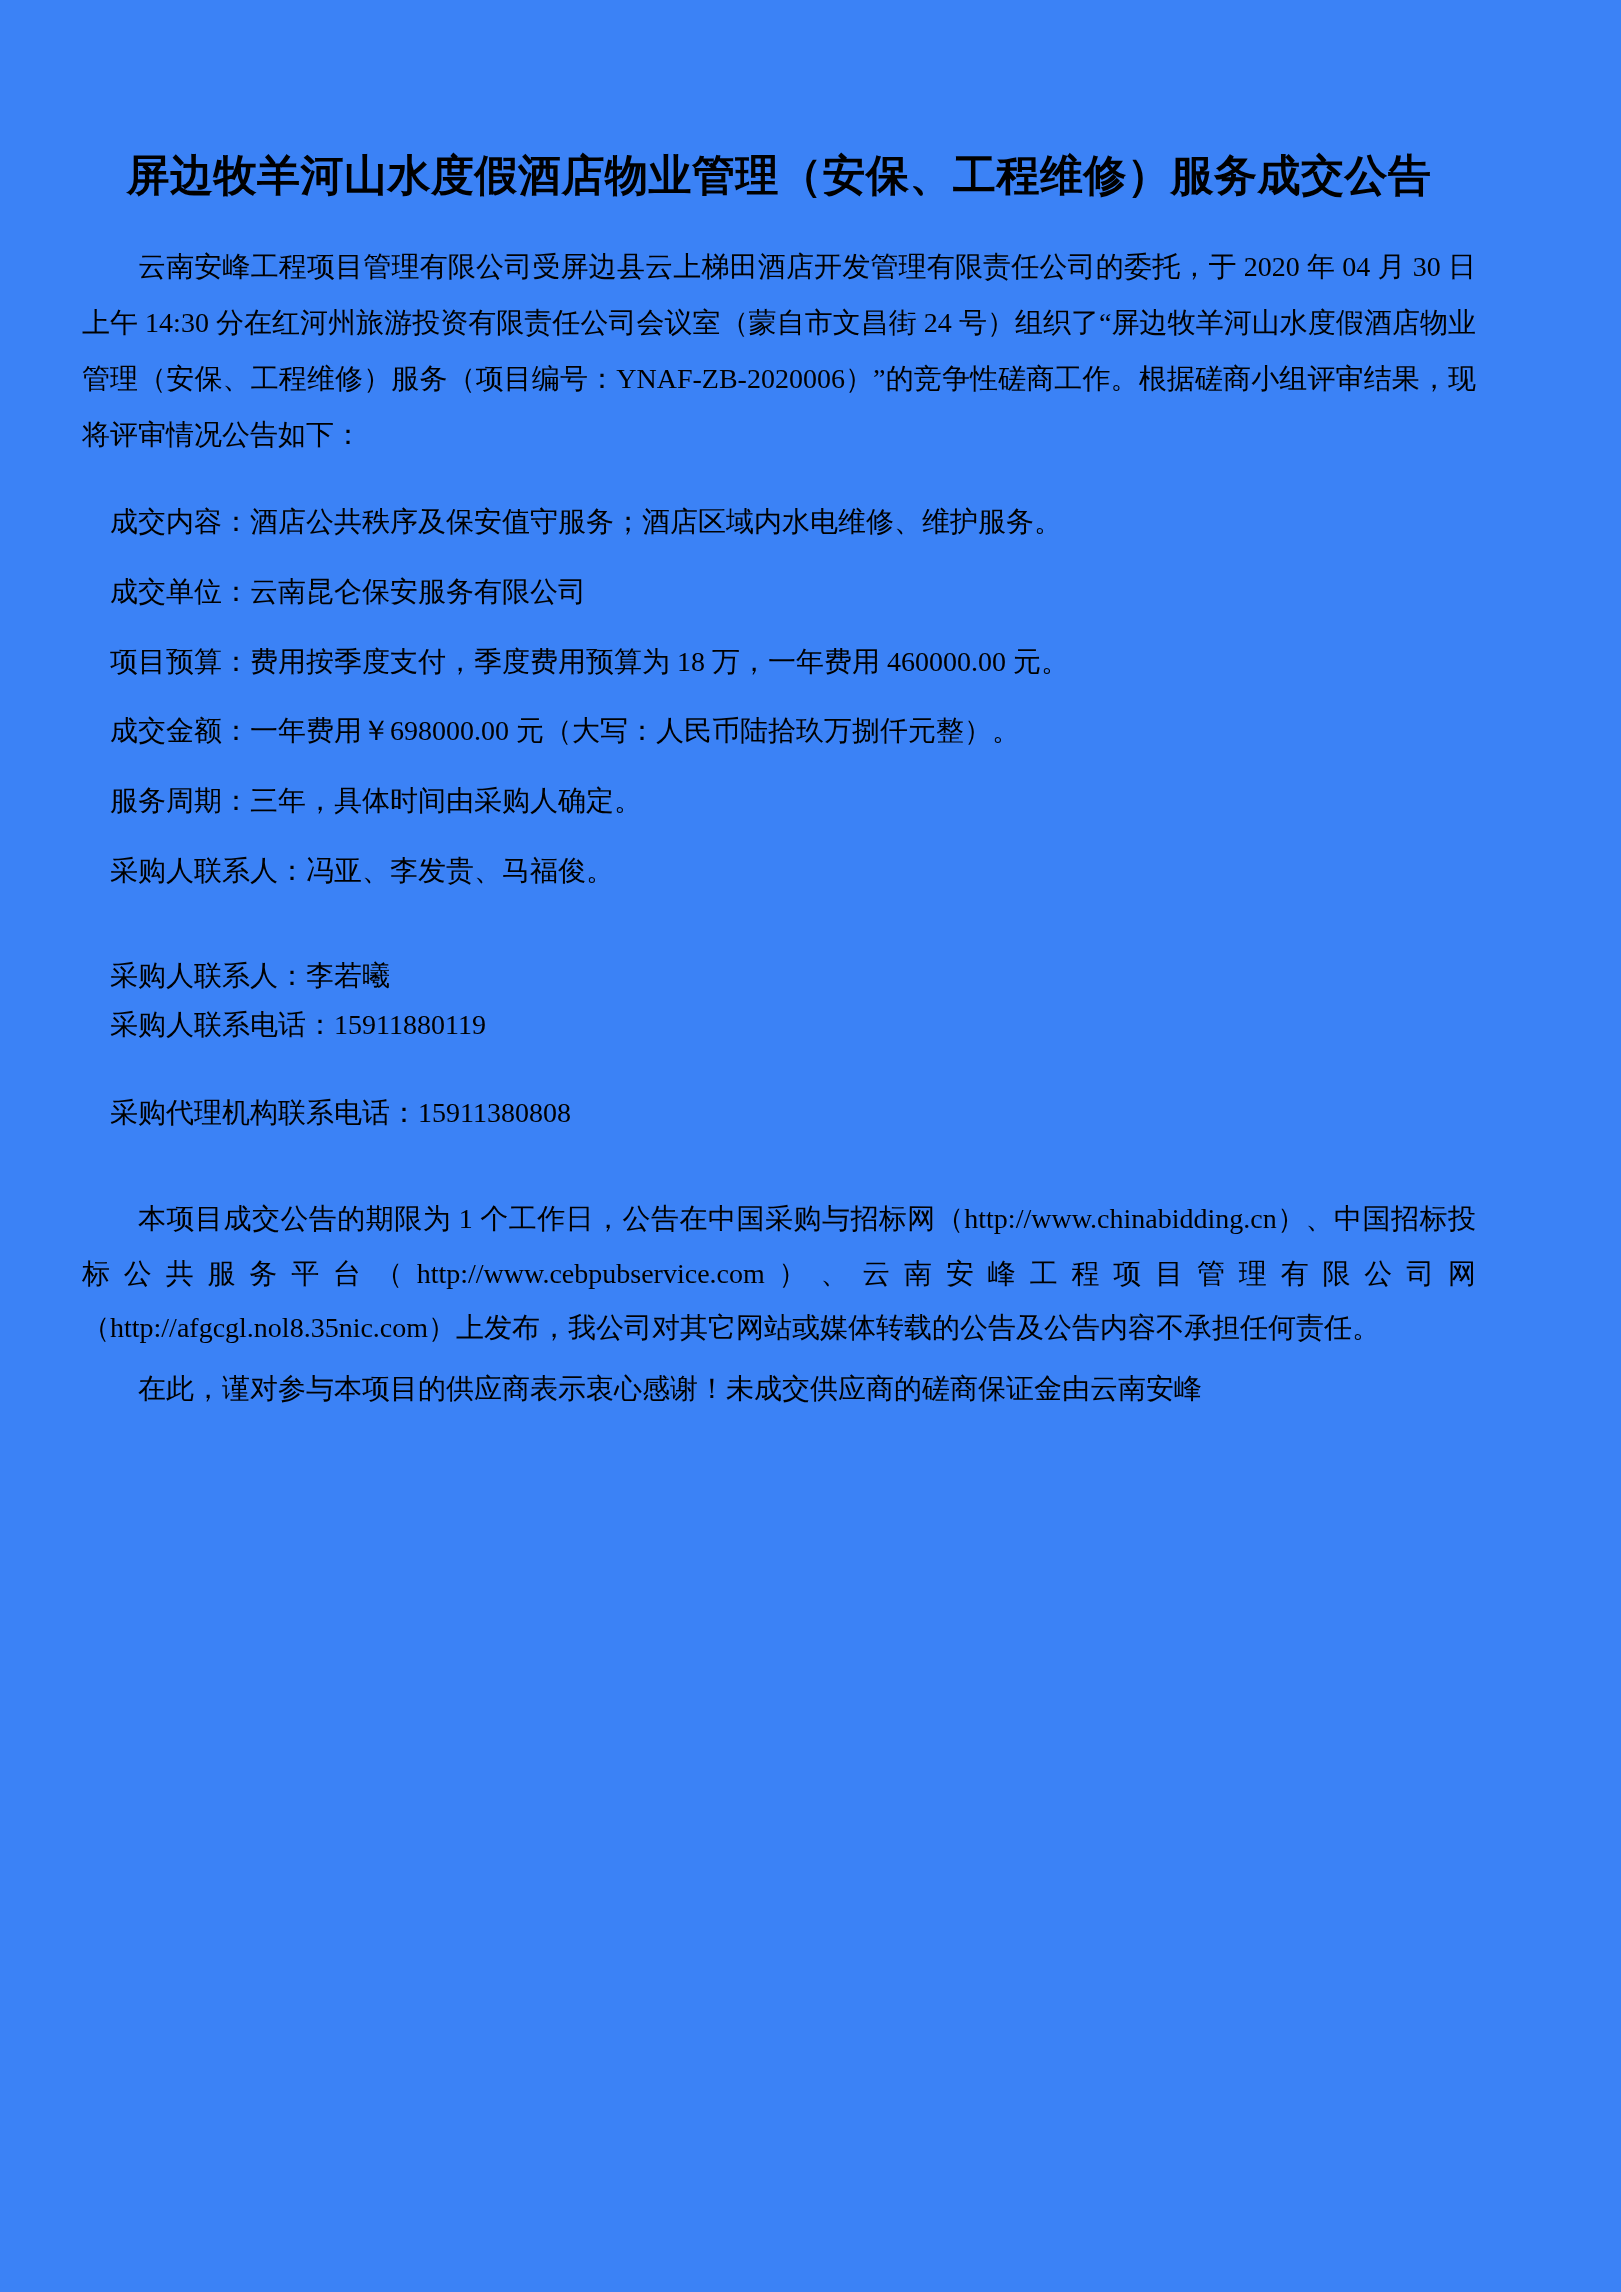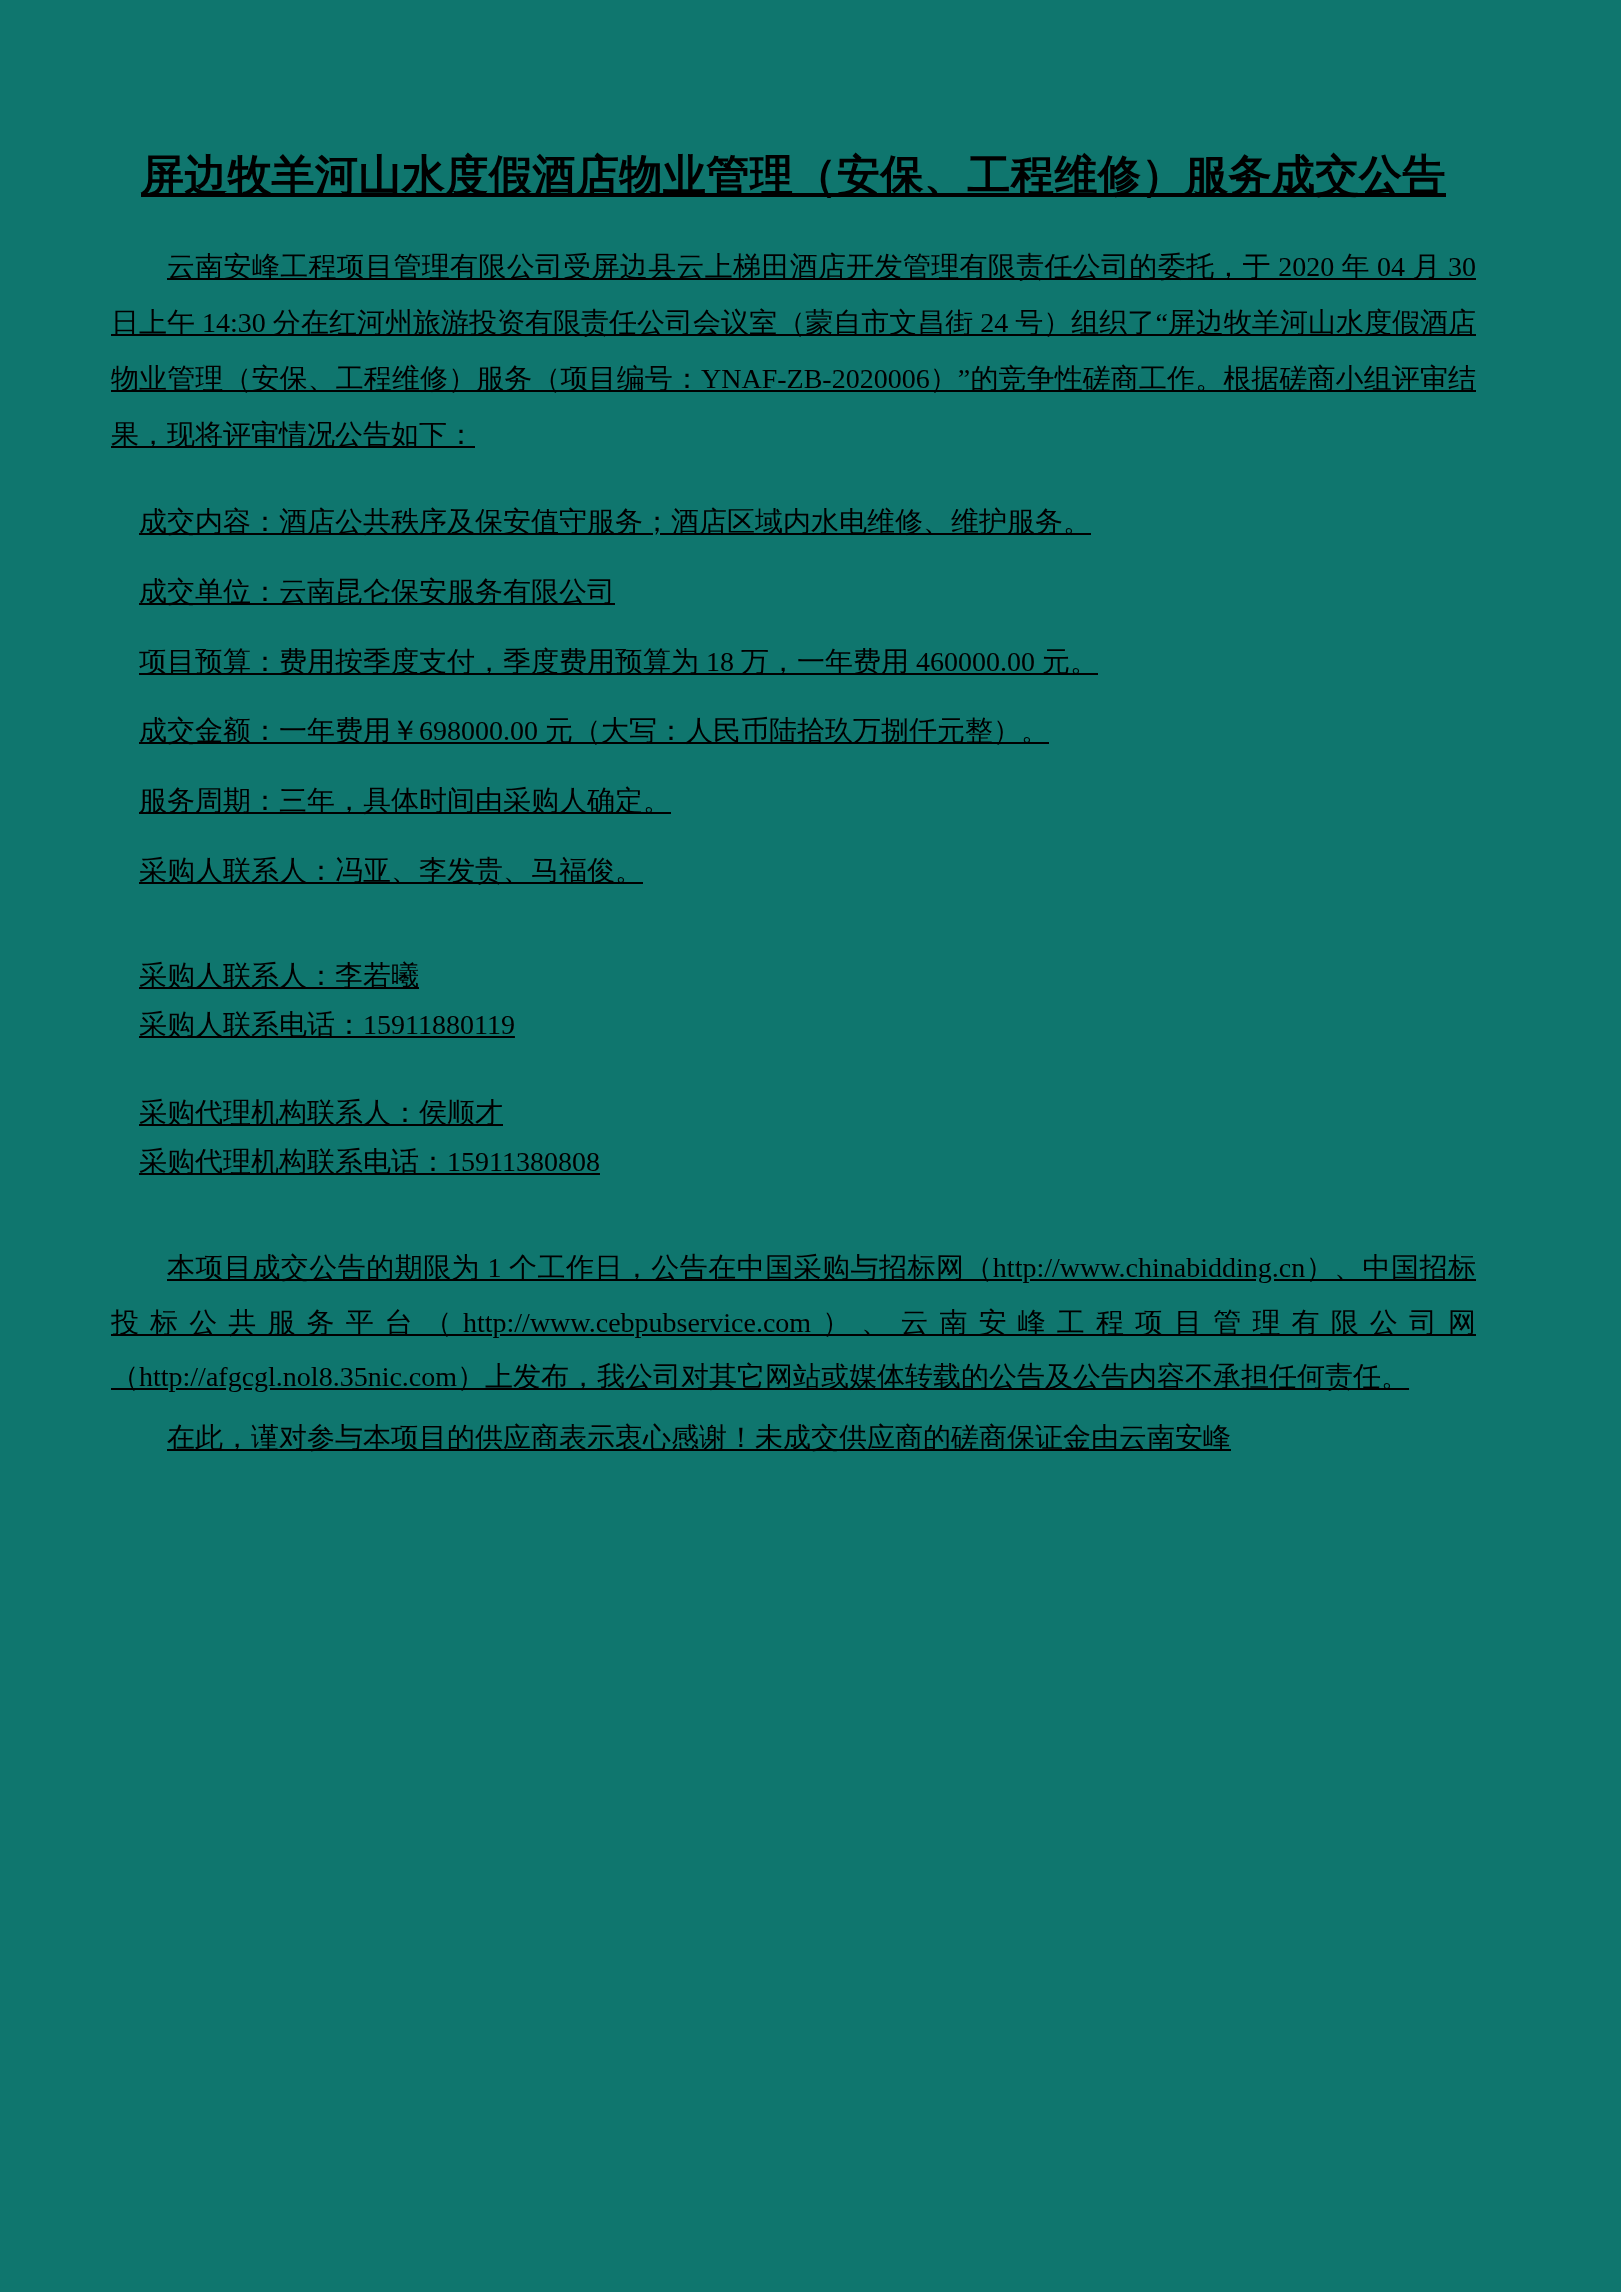--- a/index.html
+++ b/index.html
@@ -12,23 +12,22 @@
     width: 1621px;
     min-height: 2293px;
     font-family: "Liberation Serif", "DejaVu Serif", serif;
     color: #000000;
     -webkit-font-smoothing: antialiased;
   }
   .page {
     width: 1621px;
     min-height: 2293px;
     box-sizing: border-box;
-    padding: 147px 145px 59px 111px;
-    background: #0f766e;
-    text-decoration: underline;
+    padding: 147px 145px 59px 82px;
+    background: #3b82f6;
   }
   .doc-title {
     font-family: "DejaVu Sans", "Liberation Sans", sans-serif;
     font-weight: bold;
     font-size: 43px;
     line-height: 1.32;
     text-align: center;
     margin: 0 0 35px 0;
     letter-spacing: 0.5px;
   }
@@ -88,21 +87,20 @@
     <p class="para item">采购人联系人：冯亚、李发贵、马福俊。</p>
 
     <div class="spacer-md"></div>
 
     <p class="para contact">采购人联系人：李若曦</p>
 
     <p class="para contact">采购人联系电话：15911880119</p>
 
     <div class="spacer-md"></div>
 
-    <p class="para contact">采购代理机构联系人：侯顺才</p>
 
     <p class="para contact">采购代理机构联系电话：15911380808</p>
 
     <div class="spacer-lg"></div>
 
     <p class="para indent tight">本项目成交公告的期限为 1 个工作日，公告在中国采购与招标网（http://www.chinabidding.cn）、中国招标投标公共服务平台（http://www.cebpubservice.com）、云南安峰工程项目管理有限公司网（http://afgcgl.nol8.35nic.com）上发布，我公司对其它网站或媒体转载的公告及公告内容不承担任何责任。</p>
 
     <p class="para indent tight">在此，谨对参与本项目的供应商表示衷心感谢！未成交供应商的磋商保证金由云南安峰</p>
 
   </div>

